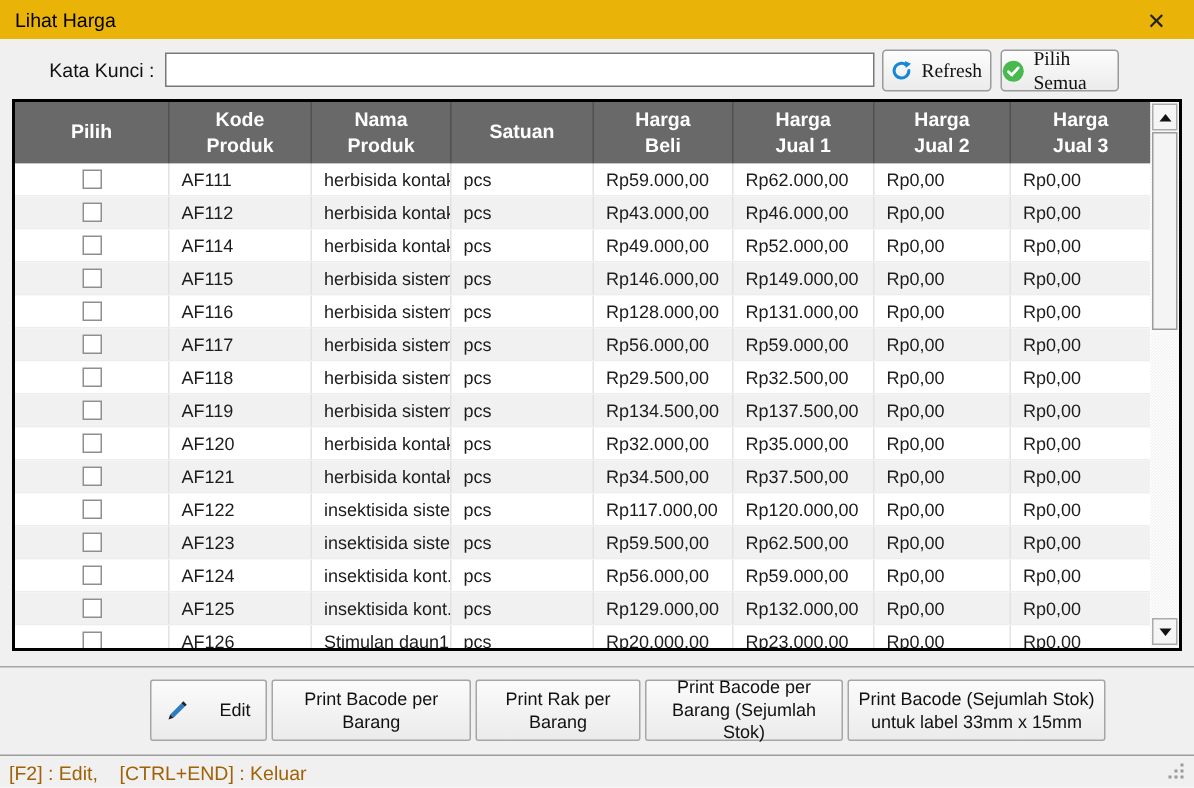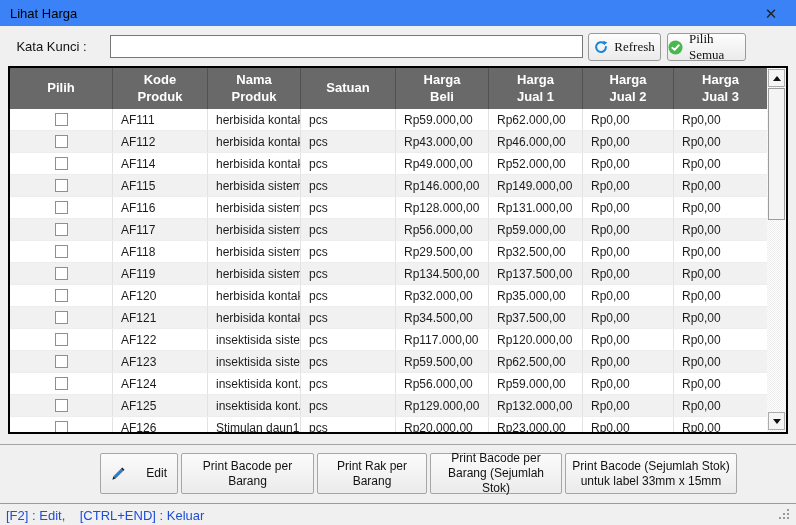--- a/index.html
+++ b/index.html
@@ -2,27 +2,27 @@
 <html><head>
 <meta charset="utf-8">
 <style>
   * { margin:0; padding:0; box-sizing:border-box; }
   html,body { width:796px; height:525px; overflow:hidden; }
   body {
     font-family:"Liberation Sans", sans-serif;
     background:#f0f0f0; position:relative; color:#1a1a1a;
   }
   
-  .titlebar { position:absolute; left:0; top:0; width:796px; height:26px; background:#3b82f6; }
+  .titlebar { position:absolute; left:0; top:0; width:796px; height:26px; background:#eab308; }
   .title { position:absolute; left:10px; top:6px; font-size:13px; color:#000; }
   .close-btn { position:absolute; right:14px; top:4px; width:22px; height:20px;
     display:flex; align-items:center; justify-content:center; font-size:15px; color:#222; cursor:pointer; }
   
   .toolbar { position:absolute; left:0; top:26px; width:796px; height:40px; background:#f0f0f0; }
-  .kw-label { position:absolute; left:0; top:13px; width:103px; text-align:center; font-size:13px; color:#111; }
+  .kw-label { position:absolute; left:0; top:13px; width:103px; text-align:right; font-size:13px; color:#111; }
   .kw-input { position:absolute; left:110px; top:9px; width:473px; height:23px;
     border:1px solid #777; background:#fff; font-family:"Liberation Sans",sans-serif; font-size:13px; padding:0 4px; outline:none; }
   .tb-btn { position:absolute; top:7px; height:28px; display:flex; align-items:center; justify-content:center;
     gap:6px; font-size:13px; color:#111; background:linear-gradient(#fdfdfd,#ebebeb);
     border:1px solid #9a9a9a; border-radius:3px; cursor:pointer;font-family:Liberation Serif, serif; }
   .btn-refresh { left:588px; width:73px; }
   .btn-selectall { left:667px; width:79px; }
   
   .table-wrap { position:absolute; left:8px; top:66px; width:780px; height:368px;
     border:2px solid #000; background:#fff; overflow:hidden; }
@@ -60,21 +60,21 @@
     text-align:center; font-size:12px; line-height:1.25; color:#111;
     background:linear-gradient(#fbfbfb,#ebebeb); border:1px solid #a6a6a6; border-radius:2px; cursor:pointer; padding:2px 6px; }
   .btn-edit { left:100px; width:78px; justify-content:space-between; padding:2px 10px; }
   .btn-pb   { left:181px; width:133px; }
   .btn-pr   { left:317px; width:110px; }
   .btn-pbs  { left:430px; width:132px; }
   .btn-pbl  { left:565px; width:172px; }
   
   .statusbar { position:absolute; left:0; top:503px; width:796px; height:22px;
     background:#f0f0f0; border-top:1px solid #9b9b9b; }
-  .status-text { position:absolute; left:6px; top:4px; font-size:13px; color:#1d4ed8; white-space:pre; }
+  .status-text { position:absolute; left:6px; top:4px; font-size:13px; color:#a16207; white-space:pre; }
   .grip { position:absolute; right:5px; bottom:4px; width:12px; height:12px; }
   .grip::before { content:""; position:absolute; left:0; top:0; width:2px; height:2px; background:transparent;
     box-shadow:8px 0 0 #9a9a9a, 4px 4px 0 #9a9a9a, 8px 4px 0 #9a9a9a, 0 8px 0 #9a9a9a, 4px 8px 0 #9a9a9a, 8px 8px 0 #9a9a9a; }
   .icon { display:inline-flex; align-items:center; justify-content:center; }
 </style>
 </head>
 <body>
 
 <div class="titlebar">
   <div class="title">Lihat Harga</div>

